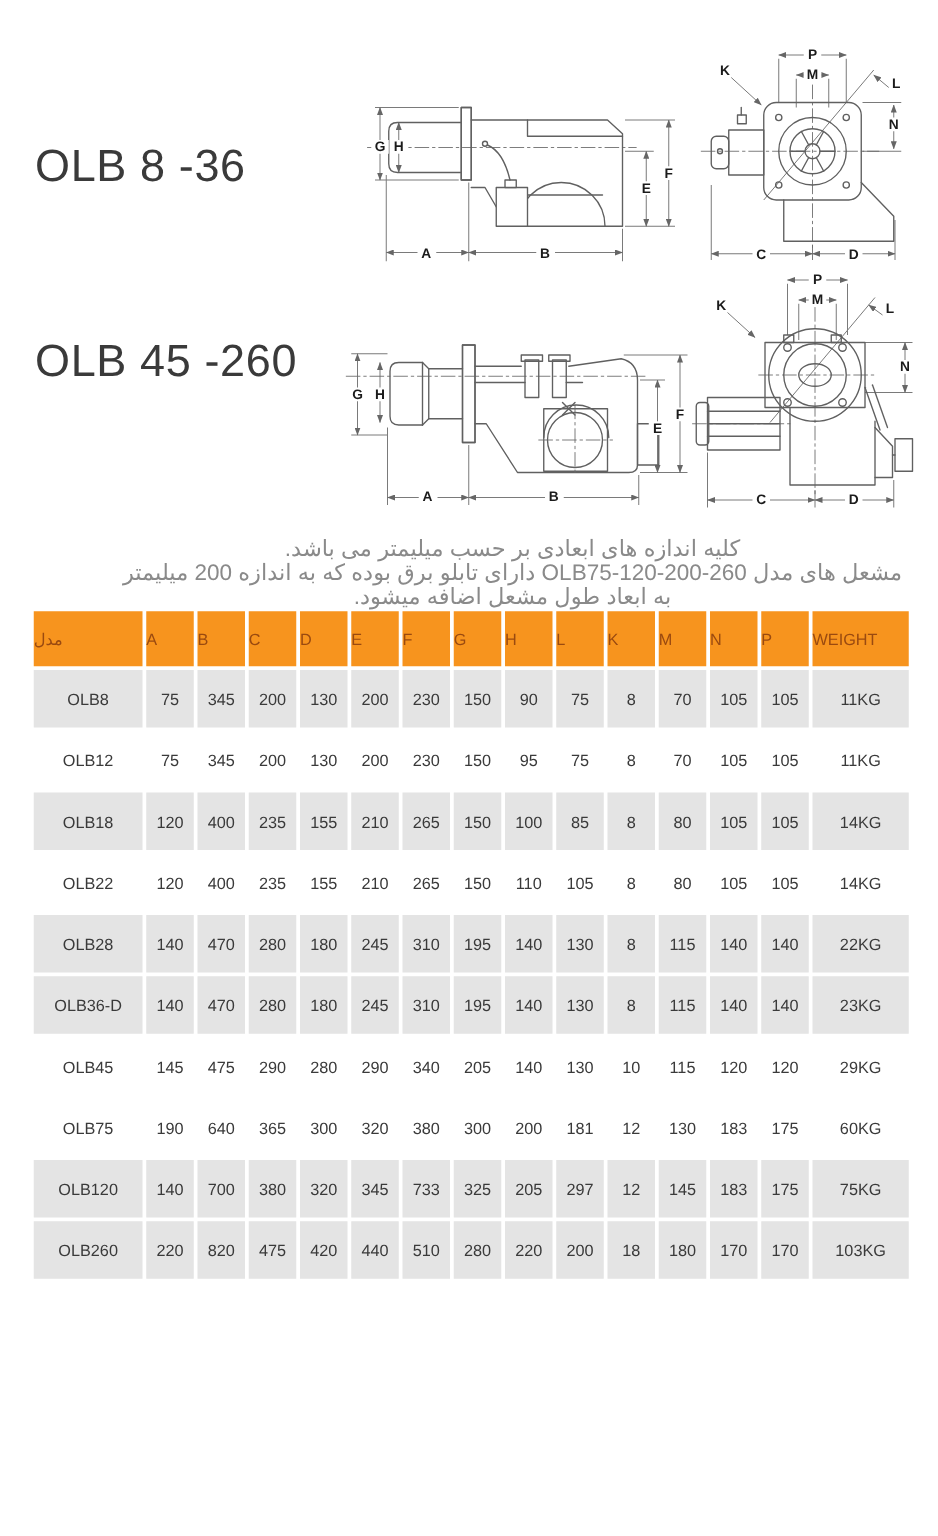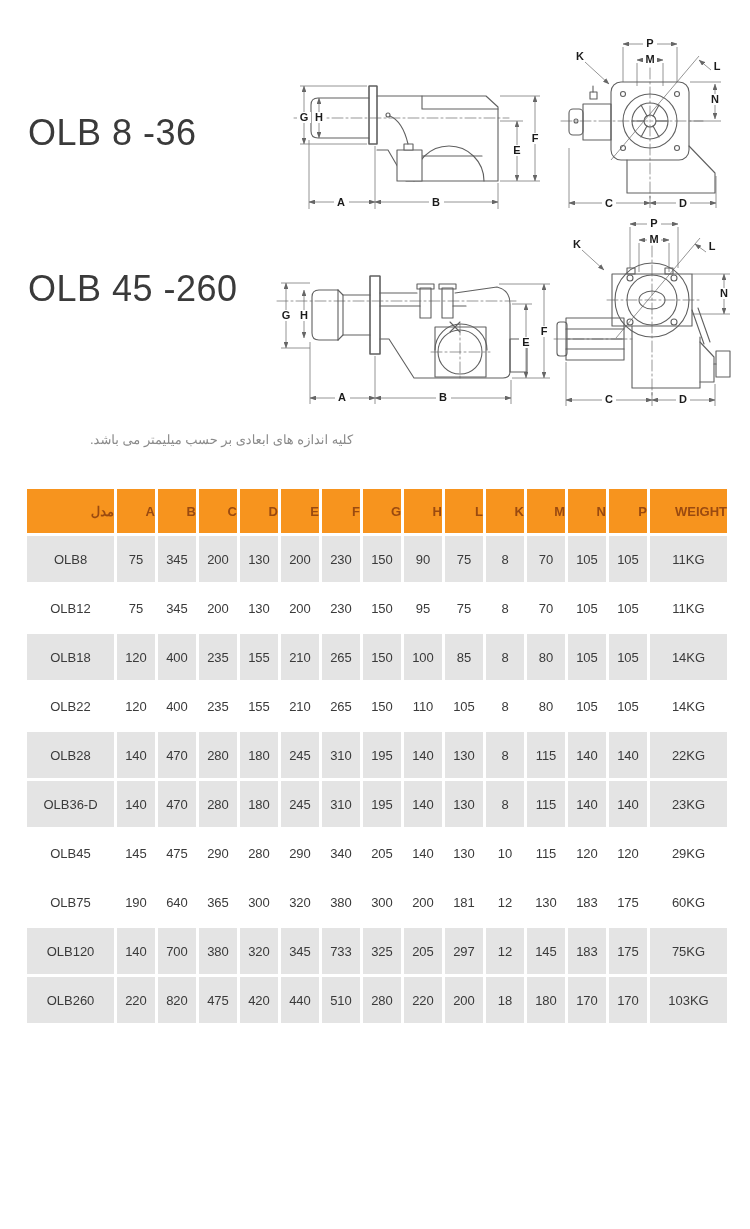--- a/index.html
+++ b/index.html
@@ -3,25 +3,25 @@
 <meta charset="utf-8">
 <style>
   * { margin:0; padding:0; box-sizing:border-box; }
   html,body { background:#fff; }
   body { font-family:"Liberation Sans", sans-serif; }
   .page { position:relative; width:750px; height:1229px; background:#fff; overflow:hidden; }
   .abs { position:absolute; }
 
   .model-title { font-size:36px; color:#3a3a3a; letter-spacing:.5px; white-space:nowrap; }
 
-  .notes { direction:rtl; text-align:left; font-size:13px; line-height:19px; color:#8a8a8a; }
+  .notes { direction:rtl; text-align:center; font-size:18px; line-height:19px; color:#8a8a8a; }
 
   table.spec { border-collapse:separate; border-spacing:3px; table-layout:fixed; width:706px; }
   .spec th { background:var(--header-bg,#F7941E); color:var(--header-text,#9A4A10);
-             font-size:13px; font-weight:bold; height:44px; text-align:right; vertical-align:middle; }
+             font-size:13px; font-weight:normal; height:44px; text-align:left; vertical-align:middle; }
   .spec td { font-size:13px; color:var(--cell-text,#3A3A3A); height:46px; text-align:center;
              vertical-align:middle; background:var(--row-bg,#FFFFFF); }
   .spec tr.alt td { background:var(--row-alt-bg,#E4E4E4); }
 
   
   svg .draw > * { stroke:#606060; stroke-width:1.1; fill:none; stroke-linejoin:round; stroke-linecap:round; }
   svg .draw > .wfill { fill:#fff; }
   svg .cl { stroke:#6a6a6a; stroke-width:.7; stroke-dasharray:11 3 2 3; fill:none; }
   svg .dims line { stroke:#7a7a7a; stroke-width:.8; }
   svg .lbg { fill:#fff; stroke:none; }
@@ -263,20 +263,21 @@
     <rect class="lbg" x="165" y="78" width="14" height="11"></rect>
       <text class="dl" x="172" y="87">N</text>
     <rect class="lbg" x="50" y="183" width="14" height="12"></rect>
       <text class="dl" x="57" y="193">C</text>
     <rect class="lbg" x="124" y="183" width="14" height="12"></rect>
       <text class="dl" x="131" y="193">D</text>
   </svg>
 
   <div class="abs notes" style="right:20px;top:430px;width:640px">
     <div>کلیه اندازه های ابعادی بر حسب میلیمتر می باشد.</div>
+    <div>مشعل های مدل OLB75-120-200-260 دارای تابلو برق بوده که به اندازه 200 میلیمتر  به ابعاد طول مشعل اضافه میشود.</div>
   </div>
 
   <table class="spec abs" style="left:24px;top:486px">
     <colgroup>
       <col style="width:87px">
       <col style="width:38px">
         <col style="width:38px">
         <col style="width:38px">
         <col style="width:38px">
       <col style="width:38px">

